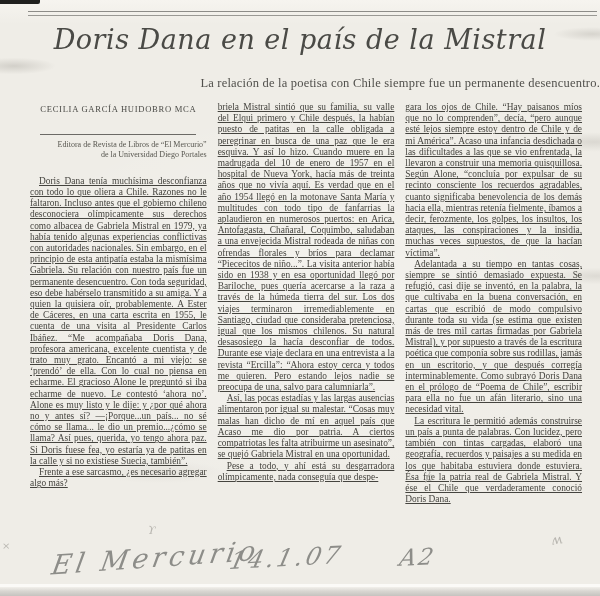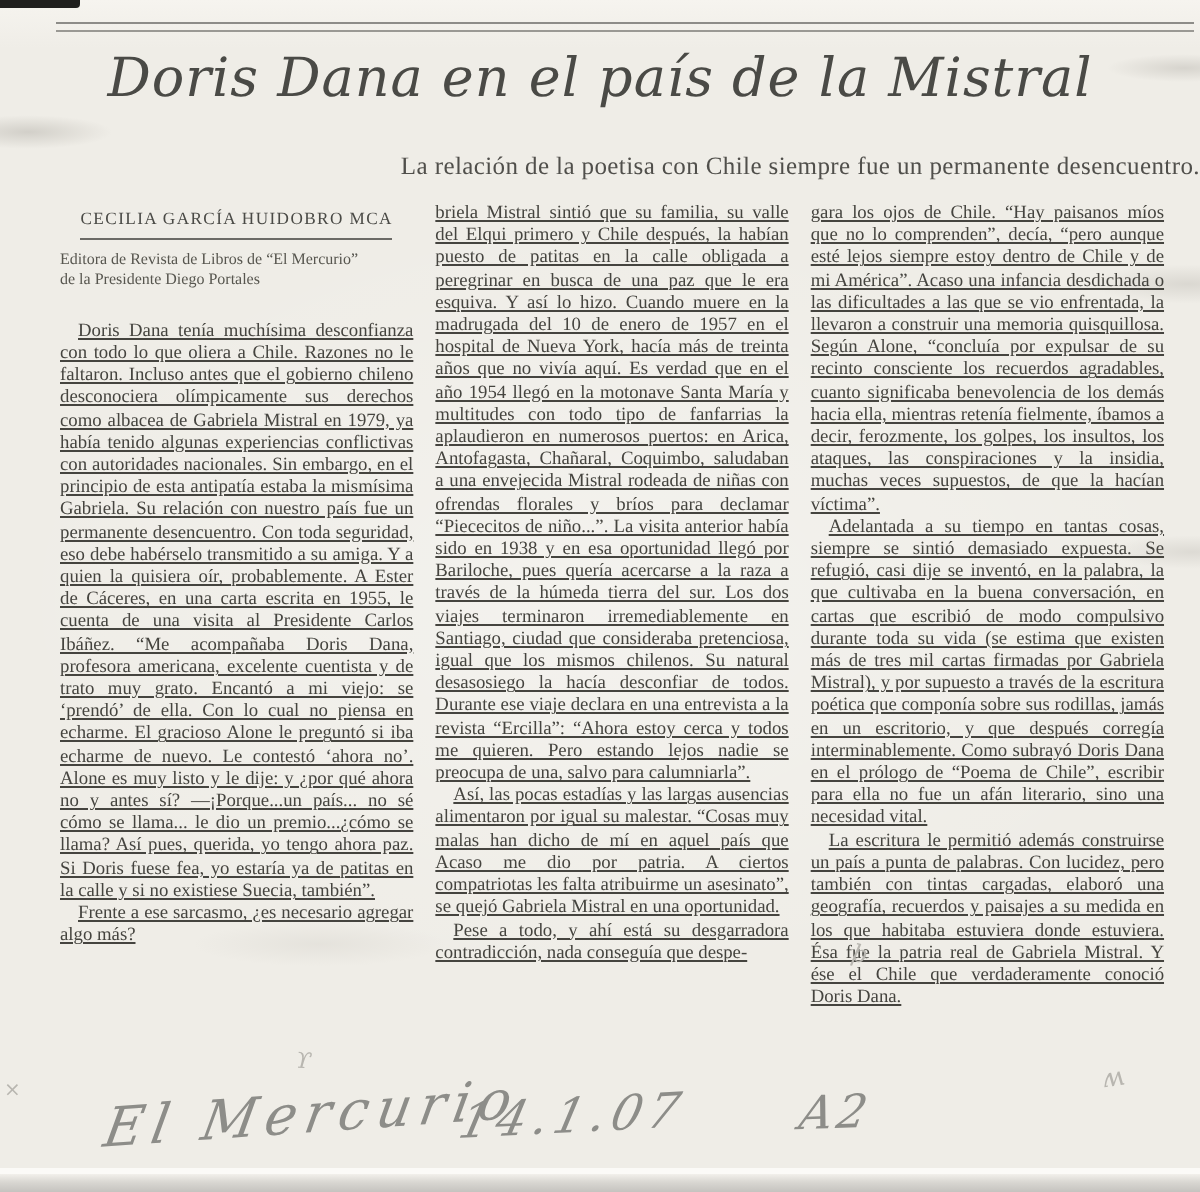--- a/index.html
+++ b/index.html
@@ -22,22 +22,22 @@
   .headline{position:absolute;top:24px;left:0;width:600px;text-align:center;
     font-family:"DejaVu Serif",serif;font-style:italic;font-weight:500;
     font-size:27px;letter-spacing:.5px;color:#4a4a46;}
   .subtitle{position:absolute;top:76px;left:0;width:600px;text-align:right;
     font-size:12.5px;color:#504f4b;letter-spacing:.2px;}
   .columns{position:absolute;top:102px;left:30px;width:552px;display:flex;gap:11px;}
   .col{width:177px;font-size:9.4px;line-height:11.2px;text-align:justify;
     color:#45443f;hyphens:auto;-webkit-hyphens:auto;}
   .byline{margin:2px 0 16px 0;text-align:center;}
   .byline-name{display:inline-block;font-size:8.6px;letter-spacing:.7px;color:#4a4a46;
-    border-bottom:.8px solid #6b6a66;padding-bottom:4px;margin-bottom:5px;white-space:nowrap;}
-  .byline-role{font-size:8px;line-height:9.8px;color:#57564f;text-align:left;}
+    border-bottom:.8px solid #6b6a66;padding-bottom:19px;margin-bottom:5px;white-space:nowrap;}
+  .byline-role{font-size:8px;line-height:9.8px;color:#57564f;text-align:right;}
   .para{margin:0;text-decoration:underline;}
   .para.indent{text-indent:9px;}
   .para + .para{margin-top:0;}
   .handwriting{position:absolute;left:0;top:538px;width:600px;height:48px;color:#8d8d89;}
   .hand-source{position:absolute;left:52px;top:4px;
     font-family:"DejaVu Serif",serif;font-style:italic;font-size:27px;
     letter-spacing:4px;transform:rotate(-4deg) skewX(-14deg);white-space:nowrap;}
   .hand-date{position:absolute;left:230px;top:6px;
     font-family:"DejaVu Serif",serif;font-style:italic;font-size:24px;
     letter-spacing:3px;transform:rotate(-3deg) skewX(-16deg);white-space:nowrap;}
@@ -64,30 +64,30 @@
 
   <h1 class="headline" style="margin:0;">Doris Dana en el país de la Mistral</h1>
   <div class="subtitle">La relación de la poetisa con Chile siempre fue un permanente desencuentro.</div>
 
   <div class="columns">
 
     <div class="col">
       <div class="byline">
         <span class="byline-name">CECILIA GARCÍA HUIDOBRO MCA</span>
         <div class="byline-role">Editora de Revista de Libros de “El Mercurio”</div>
-        <div class="byline-role">de la Presidente Diego Portales</div>
+        <div class="byline-role">de la Universidad Diego Portales</div>
       </div>
       <p class="para indent">Doris Dana tenía muchísima desconfianza con todo lo que oliera a Chile. Razones no le faltaron. Incluso antes que el gobierno chileno desconociera olímpicamente sus derechos como albacea de Gabriela Mistral en 1979, ya había tenido algunas experiencias conflictivas con autoridades nacionales. Sin embargo, en el principio de esta antipatía estaba la mismísima Gabriela. Su relación con nuestro país fue un permanente desencuentro. Con toda seguridad, eso debe habérselo transmitido a su amiga. Y a quien la quisiera oír, probablemente. A Ester de Cáceres, en una carta escrita en 1955, le cuenta de una visita al Presidente Carlos Ibáñez. “Me acompañaba Doris Dana, profesora americana, excelente cuentista y de trato muy grato. Encantó a mi viejo: se ‘prendó’ de ella. Con lo cual no piensa en echarme. El gracioso Alone le preguntó si iba echarme de nuevo. Le contestó ‘ahora no’. Alone es muy listo y le dije: y ¿por qué ahora no y antes sí? —¡Porque...un país... no sé cómo se llama... le dio un premio...¿cómo se llama? Así pues, querida, yo tengo ahora paz. Si Doris fuese fea, yo estaría ya de patitas en la calle y si no existiese Suecia, también”.</p>
       <p class="para indent">Frente a ese sarcasmo, ¿es necesario agregar algo más?</p>
     </div>
 
     <div class="col">
       <p class="para">briela Mistral sintió que su familia, su valle del Elqui primero y Chile después, la habían puesto de patitas en la calle obligada a peregrinar en busca de una paz que le era esquiva. Y así lo hizo. Cuando muere en la madrugada del 10 de enero de 1957 en el hospital de Nueva York, hacía más de treinta años que no vivía aquí. Es verdad que en el año 1954 llegó en la motonave Santa María y multitudes con todo tipo de fanfarrias la aplaudieron en numerosos puertos: en Arica, Antofagasta, Chañaral, Coquimbo, saludaban a una envejecida Mistral rodeada de niñas con ofrendas florales y bríos para declamar “Piececitos de niño...”. La visita anterior había sido en 1938 y en esa oportunidad llegó por Bariloche, pues quería acercarse a la raza a través de la húmeda tierra del sur. Los dos viajes terminaron irremediablemente en Santiago, ciudad que consideraba pretenciosa, igual que los mismos chilenos. Su natural desasosiego la hacía desconfiar de todos. Durante ese viaje declara en una entrevista a la revista “Ercilla”: “Ahora estoy cerca y todos me quieren. Pero estando lejos nadie se preocupa de una, salvo para calumniarla”.</p>
       <p class="para indent">Así, las pocas estadías y las largas ausencias alimentaron por igual su malestar. “Cosas muy malas han dicho de mí en aquel país que Acaso me dio por patria. A ciertos compatriotas les falta atribuirme un asesinato”, se quejó Gabriela Mistral en una oportunidad.</p>
-      <p class="para indent">Pese a todo, y ahí está su desgarradora contradicción, nada conseguía que despe-</p>
+      <p class="para indent">Pese a todo, y ahí está su desgarradora olímpicamente, nada conseguía que despe-</p>
     </div>
 
     <div class="col">
       <p class="para">gara los ojos de Chile. “Hay paisanos míos que no lo comprenden”, decía, “pero aunque esté lejos siempre estoy dentro de Chile y de mi América”. Acaso una infancia desdichada o las dificultades a las que se vio enfrentada, la llevaron a construir una memoria quisquillosa. Según Alone, “concluía por expulsar de su recinto consciente los recuerdos agradables, cuanto significaba benevolencia de los demás hacia ella, mientras retenía fielmente, íbamos a decir, ferozmente, los golpes, los insultos, los ataques, las conspiraciones y la insidia, muchas veces supuestos, de que la hacían víctima”.</p>
       <p class="para indent">Adelantada a su tiempo en tantas cosas, siempre se sintió demasiado expuesta. Se refugió, casi dije se inventó, en la palabra, la que cultivaba en la buena conversación, en cartas que escribió de modo compulsivo durante toda su vida (se estima que existen más de tres mil cartas firmadas por Gabriela Mistral), y por supuesto a través de la escritura poética que componía sobre sus rodillas, jamás en un escritorio, y que después corregía interminablemente. Como subrayó Doris Dana en el prólogo de “Poema de Chile”, escribir para ella no fue un afán literario, sino una necesidad vital.</p>
       <p class="para indent">La escritura le permitió además construirse un país a punta de palabras. Con lucidez, pero también con tintas cargadas, elaboró una geografía, recuerdos y paisajes a su medida en los que habitaba estuviera donde estuviera. Ésa fue la patria real de Gabriela Mistral. Y ése el Chile que verdaderamente conoció Doris Dana.</p>
     </div>
 
   </div>
 

